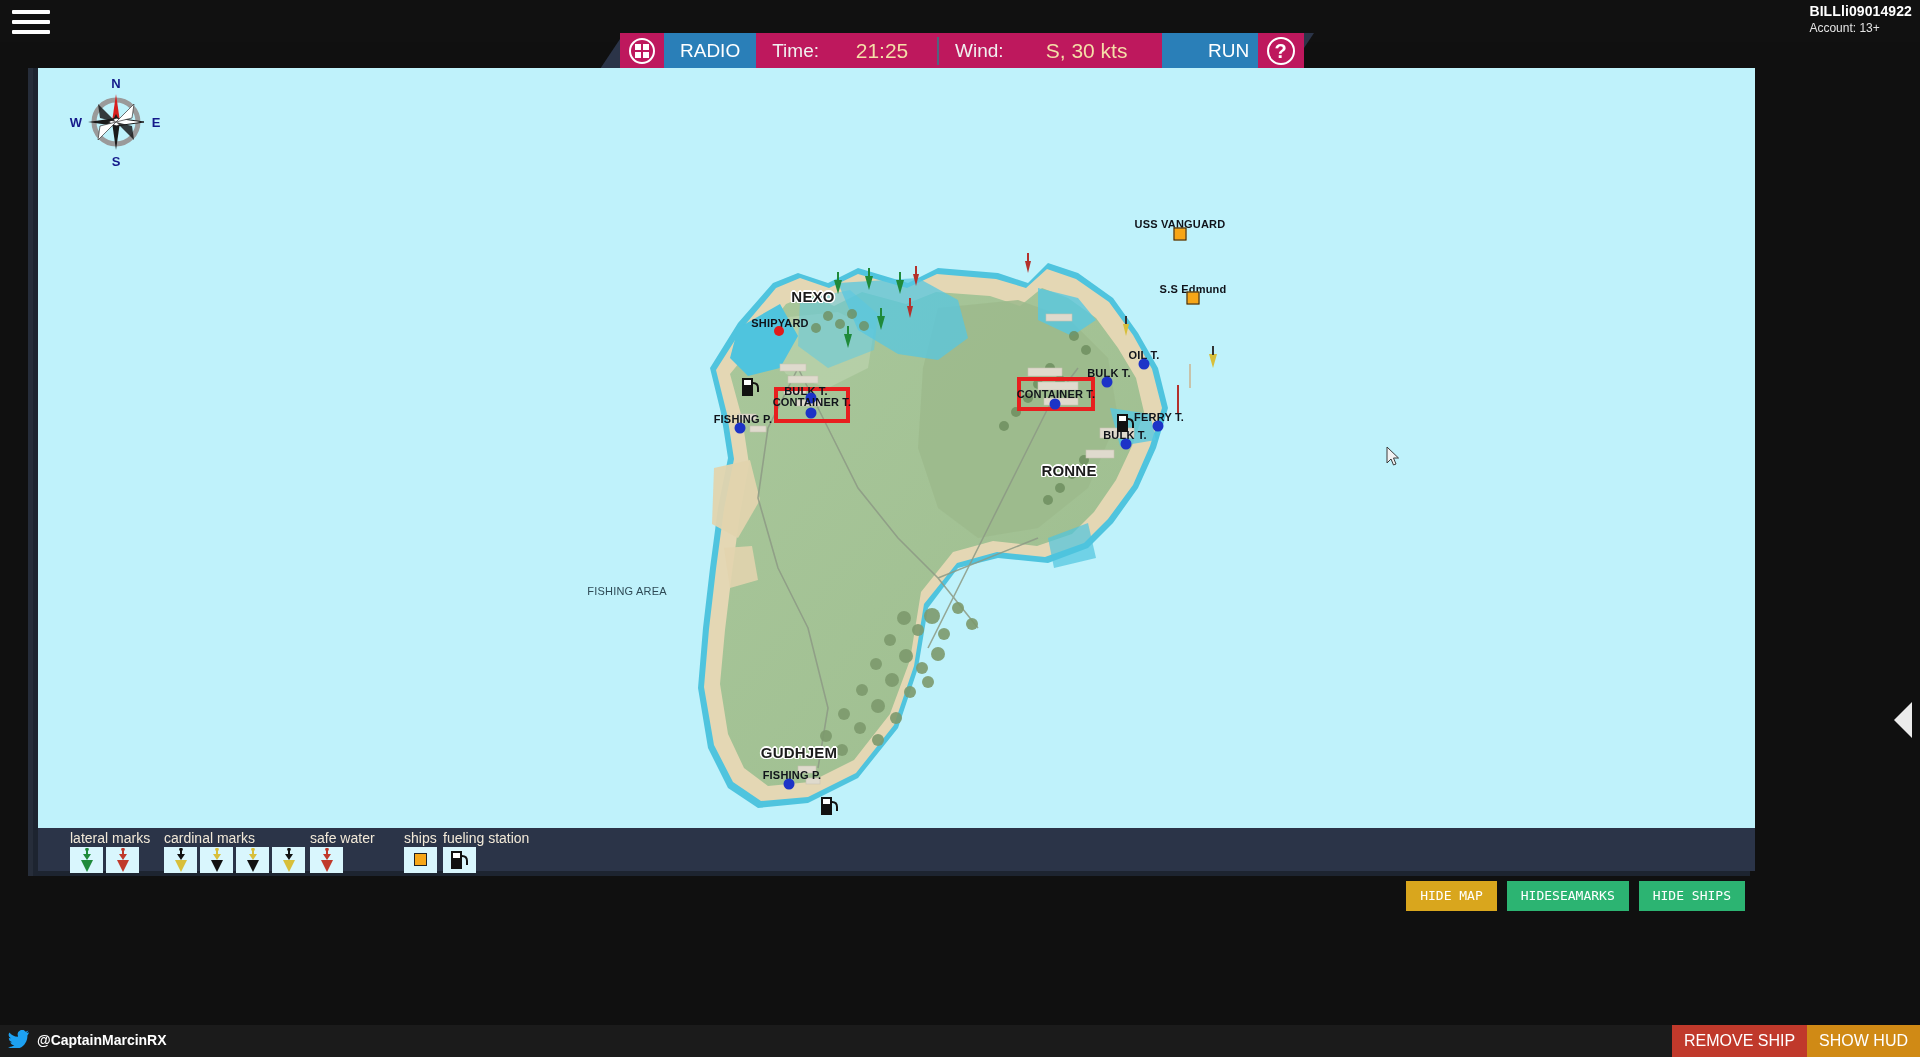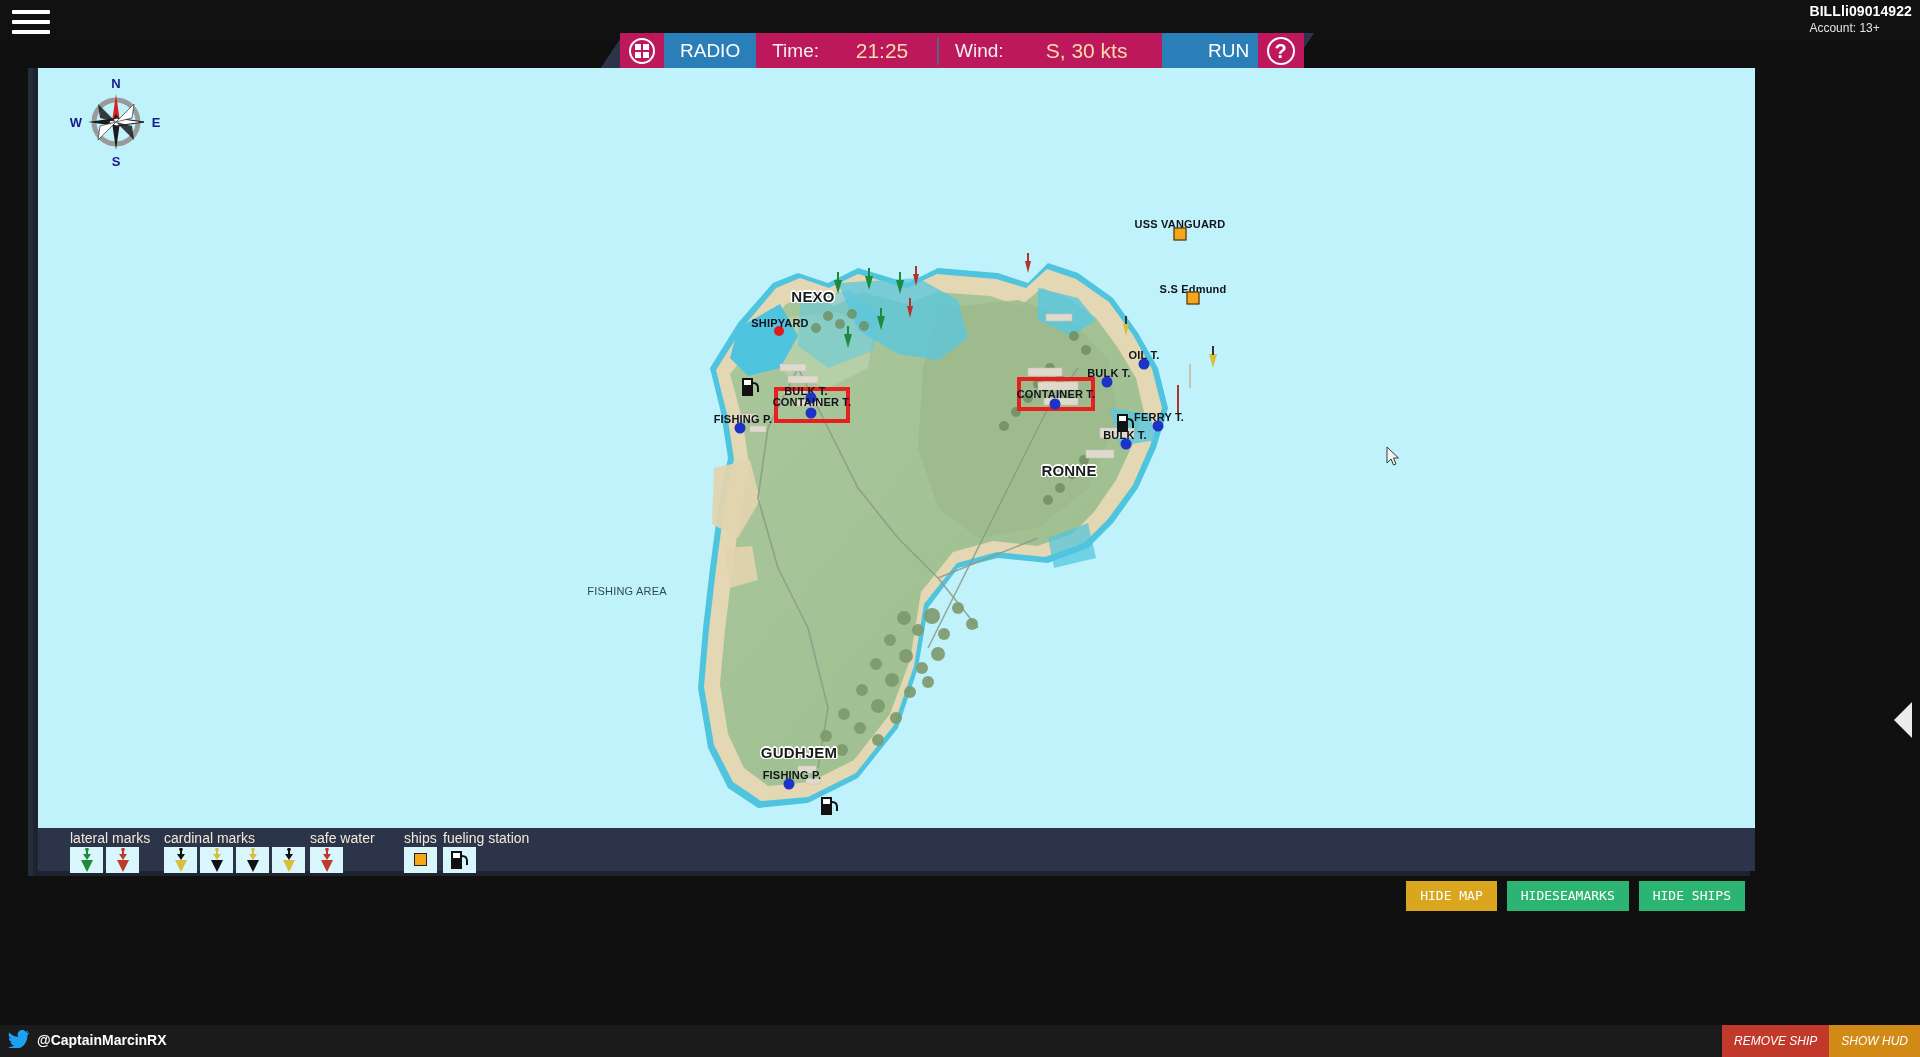--- a/index.html
+++ b/index.html
@@ -87,21 +87,21 @@
   .mbtn.green  { background:#2cb472; }
 
   
   .collapse { position:absolute; right:6px; top:700px; width:22px; height:40px; }
 
   
   .botbar { position:absolute; left:0; bottom:0; width:1920px; height:32px; background:#1b1b1b; }
   .tw { position:absolute; left:8px; top:5px; display:flex; align-items:flex-end; gap:7px; }
   .tw .handle { color:#ffffff; font-size:14px; font-weight:bold; }
   .botbtns { position:absolute; right:0; top:0; height:32px; display:flex; }
-  .bbtn { font-size:12px; color:#ffffff; padding:12px 12px; display:flex; align-items:center;font-style:italic; }
+  .bbtn { font-size:16px; color:#ffffff; padding:12px 12px; display:flex; align-items:center; }
   .bbtn.red { background:#c0392b; }
   .bbtn.orange { background:#d08a15; }
 
   .cursor { position:absolute; left:1348px; top:378px; width:14px; height:20px; }
 </style>
 </head>
 <body>
 
 <div id="root">
 

